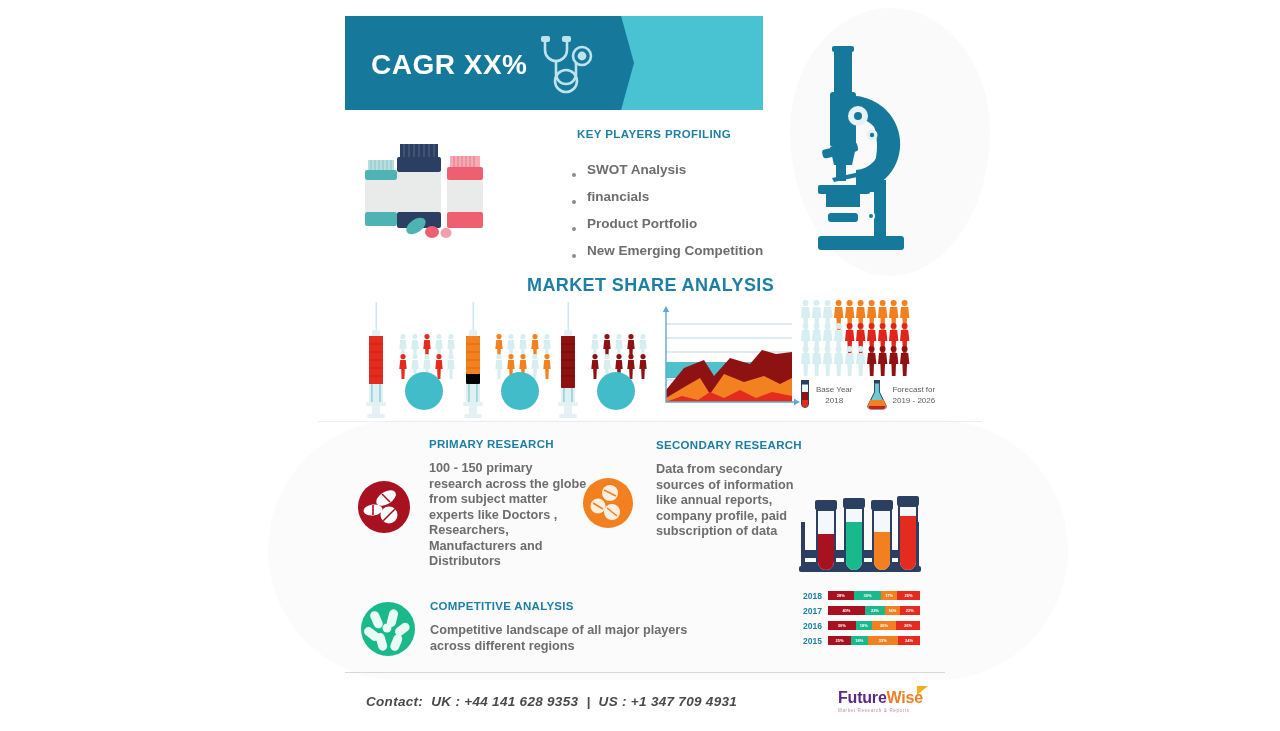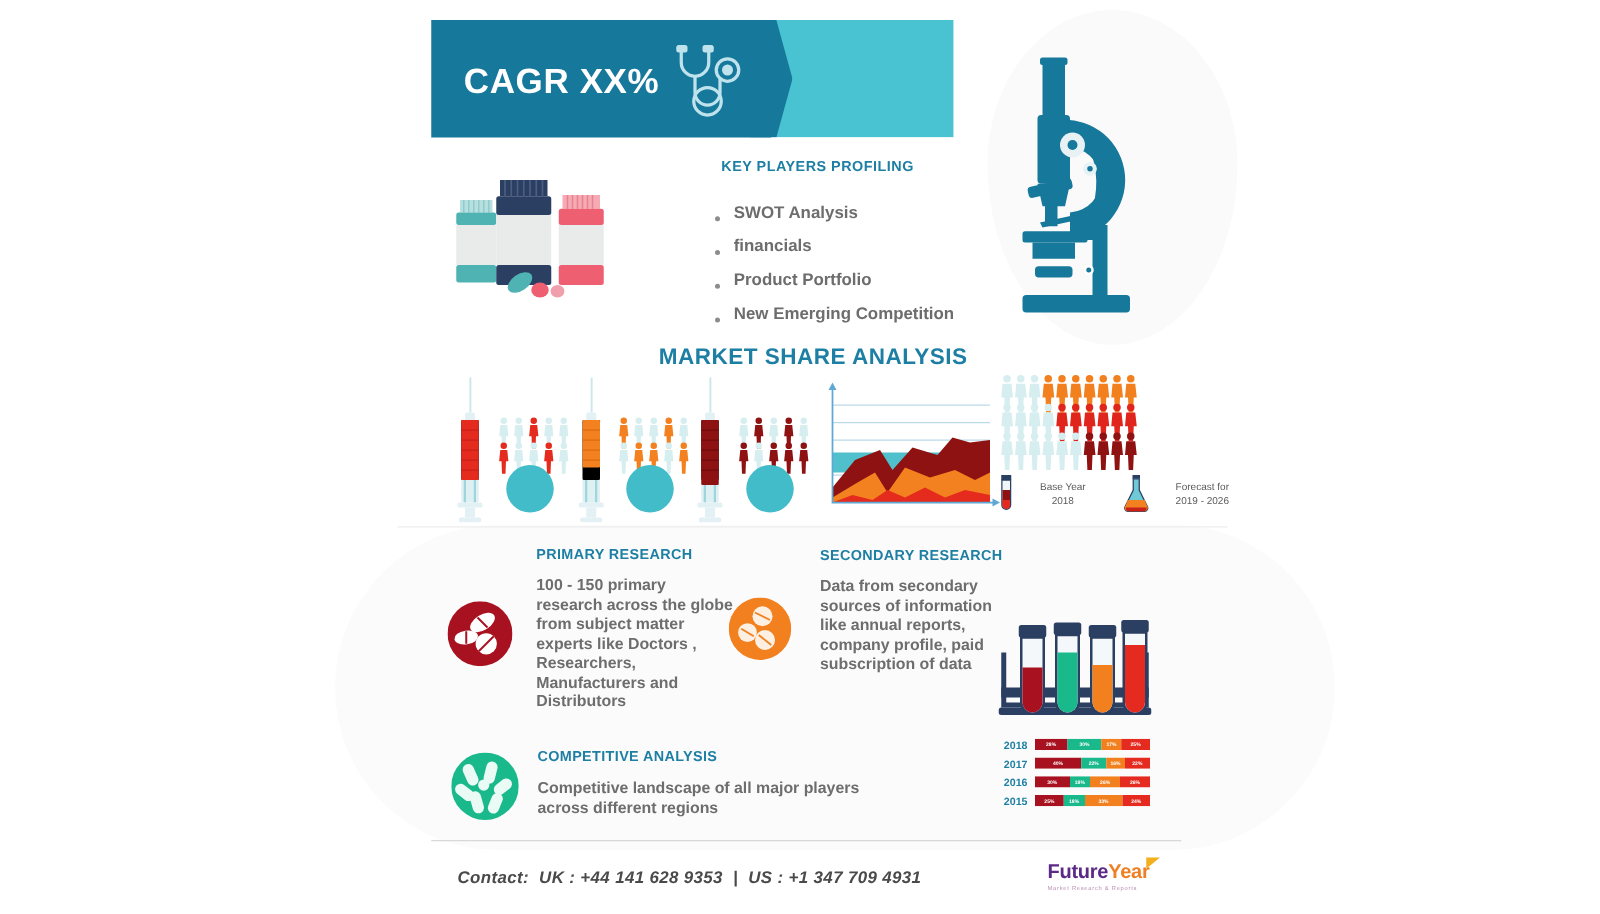--- a/index.html
+++ b/index.html
@@ -62,21 +62,21 @@
   .micro-img{ position:absolute; left:808px; top:20px; }
 
   
   .ms-title{
     position:absolute; left:527px; top:275px;
     color:#1d7fa3; font-size:18px; font-weight:bold; letter-spacing:.4px;
   }
   .syringes{ position:absolute; left:358px; top:300px; }
   .areachart{ position:absolute; left:652px; top:302px; }
   .peoplegrid{ position:absolute; left:798px; top:298px; }
-  .ms-legend{ position:absolute; left:798px; top:380px; display:flex; align-items:center; gap:20px; }
+  .ms-legend{ position:absolute; left:798px; top:380px; display:flex; align-items:center; gap:4px; }
   .leg-txt{
     color:#5b5b5b; font-size:8px; line-height:11px; text-align:center;
     white-space:nowrap;
   }
   .leg-txt .l2{ display:block; }
 
   
   .divider{
     position:absolute; left:345px; top:672px; width:600px; height:1px;
     background:#d8d8d8;
@@ -608,18 +608,18 @@
   <div class="divider"></div>
   <div class="contact">
     <span>Contact:</span>&nbsp;
     <span>UK : +44 141 628 9353</span>&nbsp;
     <span>|</span>&nbsp;
     <span>US : +1 347 709 4931</span>
   </div>
   <div class="logo">
     <div class="logo-flag"></div>
     <div class="logo-main">
-      <span class="logo-f">Future</span><span class="logo-w">Year</span>
+      <span class="logo-f">Future</span><span class="logo-w">Wise</span>
     </div>
     <div class="logo-sub">Market Research &amp; Reports</div>
   </div>
 
 </div>
 
 </body></html>

